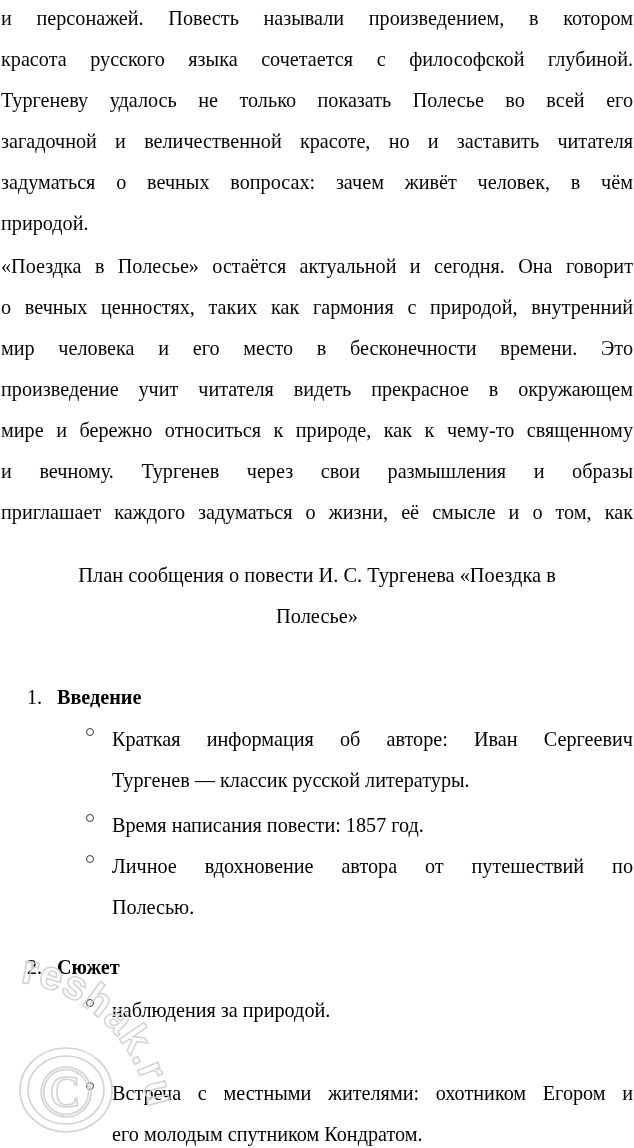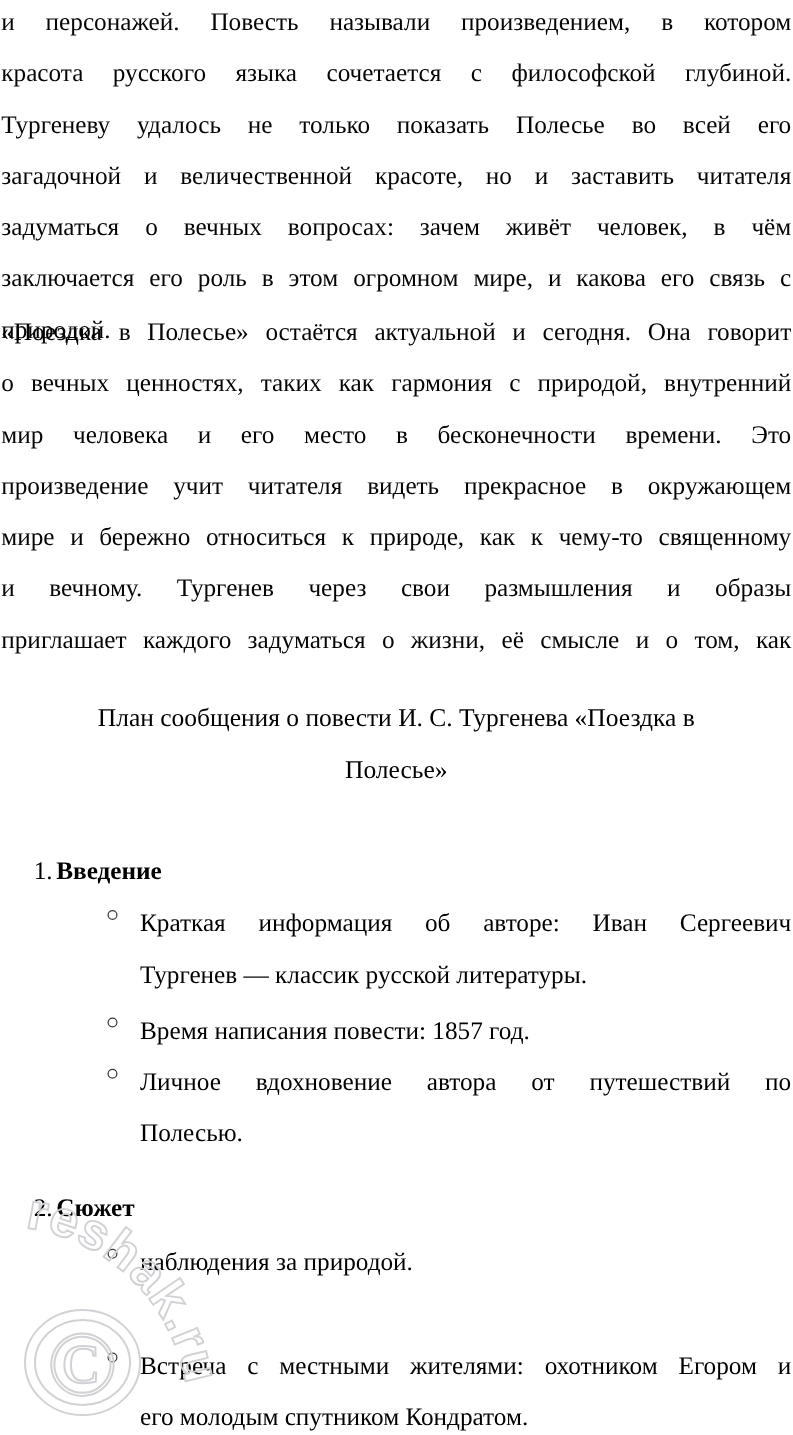--- a/index.html
+++ b/index.html
@@ -69,21 +69,21 @@
   }
   .num-item .marker {
     position: absolute;
     left: 26px;
     top: 0;
     font-weight: normal;
     font-size: 20.2px;
   }
   .num-item .num-label {
     position: absolute;
-    left: 44px;
+    left: 56px;
     top: 0;
     font-weight: bold;
     font-size: 20.2px;
     white-space: nowrap;
     text-align: right;
   }
 
   
   .sub-item {
     position: absolute;
@@ -126,21 +126,20 @@
 <body>
 
 <div class="page">
 
   <div class="para" style="top:-2px;">
     <span class="ln">и персонажей. Повесть называли произведением, в котором</span>
     <span class="ln">красота русского языка сочетается с философской глубиной.</span>
     <span class="ln">Тургеневу удалось не только показать Полесье во всей его</span>
     <span class="ln">загадочной и величественной красоте, но и заставить читателя</span>
     <span class="ln">задуматься о вечных вопросах: зачем живёт человек, в чём</span>
-    <span class="ln">заключается его роль в этом огромном мире, и какова его связь с</span>
     <span class="ln end">природой.</span>
   </div>
 
   <div class="para" style="top:246px;">
     <span class="ln">«Поездка в Полесье» остаётся актуальной и сегодня. Она говорит</span>
     <span class="ln">о вечных ценностях, таких как гармония с природой, внутренний</span>
     <span class="ln">мир человека и его место в бесконечности времени. Это</span>
     <span class="ln">произведение учит читателя видеть прекрасное в окружающем</span>
     <span class="ln">мире и бережно относиться к природе, как к чему-то священному</span>
     <span class="ln">и вечному. Тургенев через свои размышления и образы</span>

